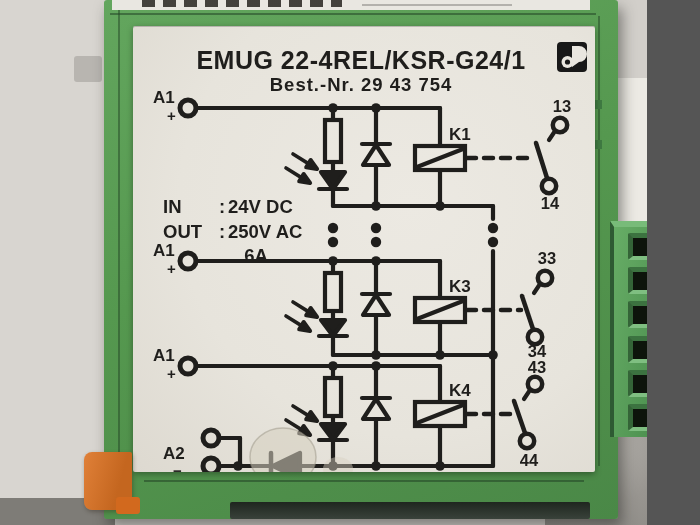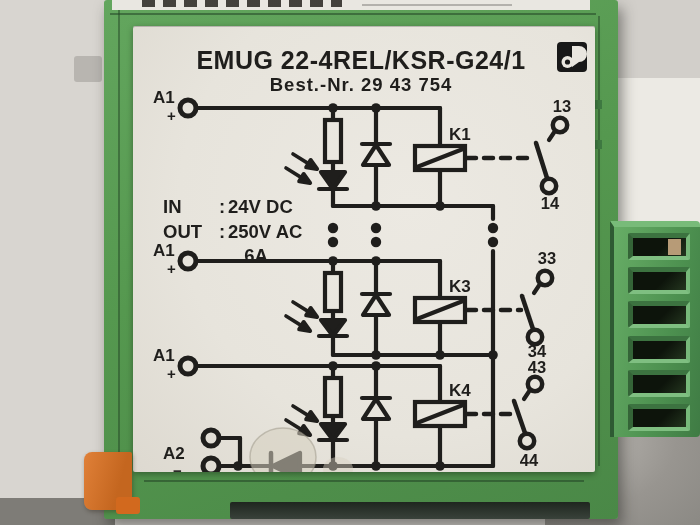--- a/index.html
+++ b/index.html
@@ -1,16 +1,16 @@
 <!DOCTYPE html>
 <html><head>
 <meta charset="utf-8">
 <style>
   html,body{margin:0;padding:0;background:#555;}
-  #stage{position:relative;width:700px;height:525px;overflow:hidden;
+  #stage{position:relative;width:647px;height:525px;overflow:hidden;
          background:#d8d5d0;font-family:"Liberation Sans","DejaVu Sans",sans-serif;}
   #stage *{position:absolute;box-sizing:border-box;}
 
   .bg-card{left:616px;top:78px;width:84px;height:152px;background:#eceae4;}
   .bg-topright{left:616px;top:0;width:84px;height:78px;background:#d2cfca;}
   .bg-shadow-br{left:545px;top:425px;width:155px;height:100px;
      background:radial-gradient(ellipse at 30% 15%, #b6b3ae 0%, #989590 55%, #8b8984 100%);}
   .bg-tab{left:74px;top:56px;width:28px;height:26px;background:#b8b5b0;border-radius:3px;}
   .bg-bl-dark{left:0;top:498px;width:115px;height:27px;background:#7e7c77;}
 

